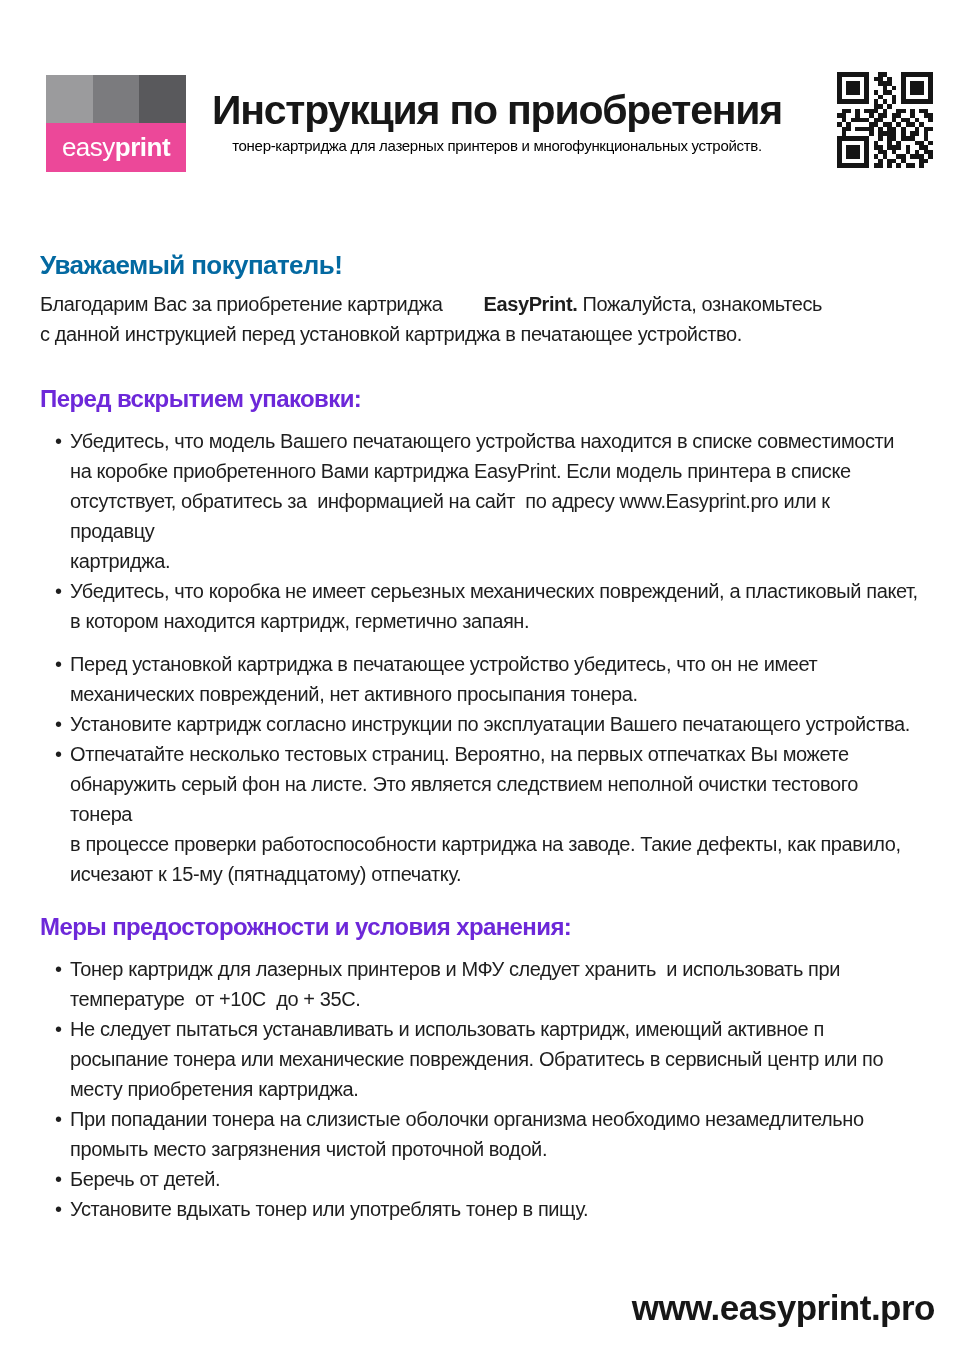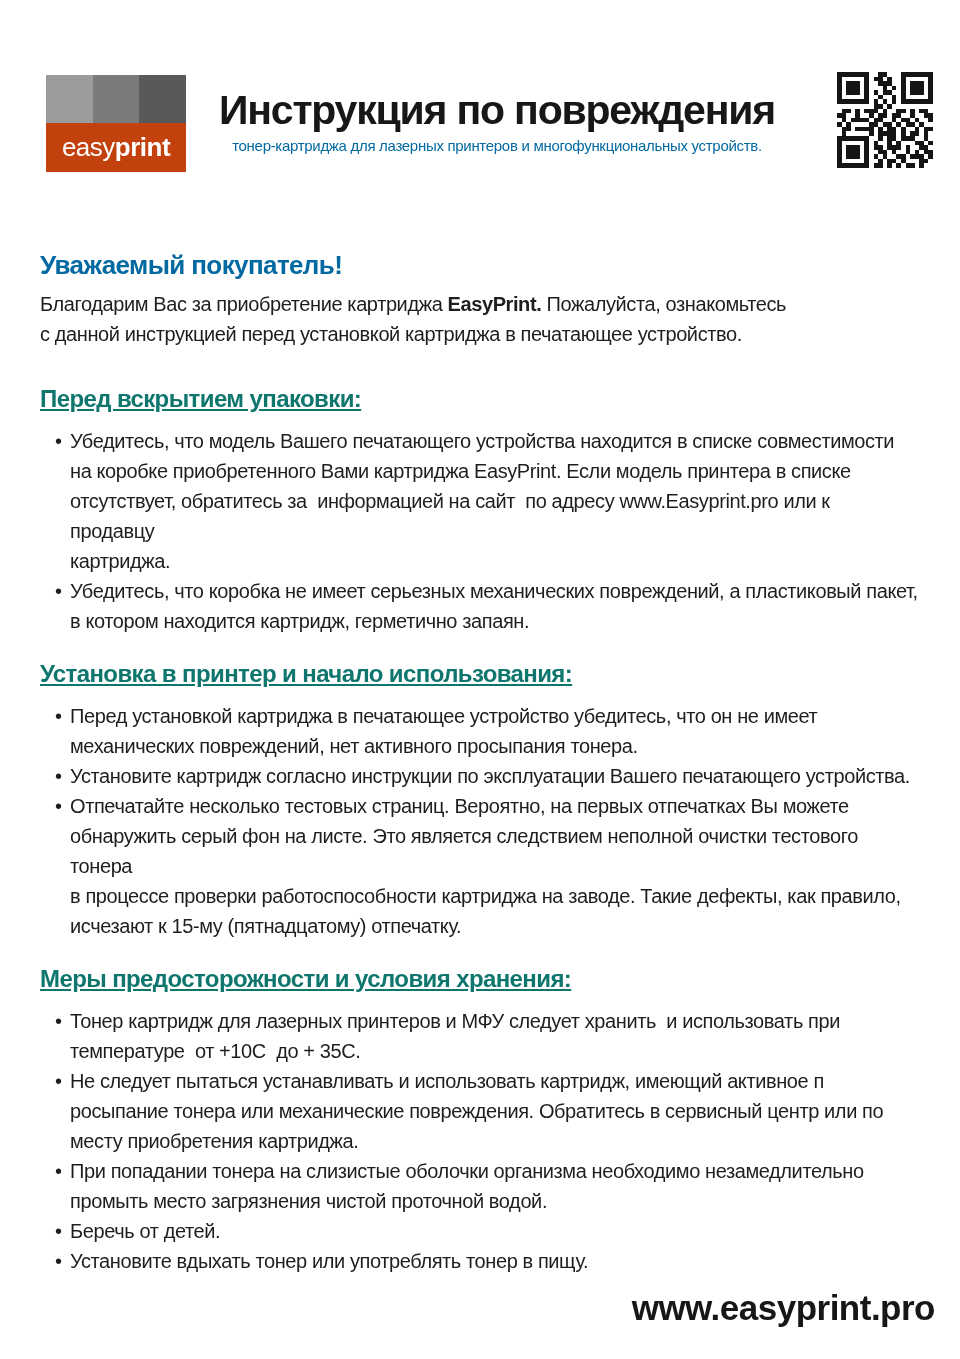--- a/index.html
+++ b/index.html
@@ -14,43 +14,43 @@
   }
   
   .header{position:absolute;left:0;top:0;width:960px;height:230px;}
   .logo{position:absolute;left:46px;top:75px;width:140px;height:97px;}
   .logo-swatches{display:flex;height:48px;width:100%;}
   .logo-swatches span{flex:1;}
   .sw1{background:#9b9b9d;}
   .sw2{background:#7b7b7e;}
   .sw3{background:#59595c;}
   .logo-bar{
-    height:49px;background:#c2410c;color:#ffffff;
+    height:49px;background:#ec4899;color:#ffffff;
     display:flex;align-items:center;justify-content:center;
     font-size:26px;letter-spacing:-0.5px;
   }
   .logo-bar .lt{font-weight:400;}
   .logo-bar .bd{font-weight:700;}
   .title-block{position:absolute;left:200px;top:88px;width:594px;text-align:center;}
   .doc-title{
     margin:0;font-size:41px;font-weight:700;letter-spacing:-1.2px;
     white-space:nowrap;line-height:1.1;color:#171717;
   }
   .doc-subtitle{
-    margin:4px 0 12px 0;font-size:15px;letter-spacing:-0.3px;color:#0369a1;
+    margin:4px 0 12px 0;font-size:15px;letter-spacing:-0.3px;color:#000000;
   }
   .qr{position:absolute;left:837px;top:72px;width:96px;height:96px;}
   .qr svg{width:100%;height:100%;shape-rendering:crispEdges;}
   .qr svg rect{fill:#151515;}
   
   .content{position:absolute;left:40px;top:250px;width:892px;}
   .h-intro{margin:0 0 8px 0;font-size:26px;font-weight:700;letter-spacing:-0.6px;color:#0369a1;}
   .intro{margin:0;font-size:20px;line-height:30px;letter-spacing:-0.4px;white-space:pre-wrap;}
-  .intro .brand{font-weight:700;}
-  .sec-heading{margin:24px 0 10px 0;font-size:24px;font-weight:700;letter-spacing:-0.6px;color:#0f766e;line-height:28px;text-decoration:underline;}
+  .intro .brand{font-weight:700;margin-left:36px;}
+  .sec-heading{margin:24px 0 10px 0;font-size:24px;font-weight:700;letter-spacing:-0.6px;color:#6d28d9;line-height:28px;}
   .sec-heading.first{margin-top:36px;}
   ul.bullets{list-style:none;margin:13px;padding:0;}
   li.bullet{
     position:relative;padding-left:17px;
     font-size:20px;line-height:30px;letter-spacing:-0.4px;
     white-space:pre-wrap;
   }
   li.bullet::before{content:"\2022";position:absolute;left:2px;top:0;}
   
   .footer-url{
@@ -71,21 +71,21 @@
         <span class="sw2"></span>
         <span class="sw3"></span>
       </div>
       <div class="logo-bar">
         <span class="lt">easy</span>
           <span class="bd">print</span>
       </div>
     </div>
 
     <div class="title-block">
-      <h1 class="doc-title">Инструкция по повреждения</h1>
+      <h1 class="doc-title">Инструкция по приобретения</h1>
       <p class="doc-subtitle">тонер-картриджа для лазерных принтеров и многофункциональных устройств.</p>
     </div>
 
     <div class="qr">
       <svg xmlns="http://www.w3.org/2000/svg" viewBox="0 0 21 21">
           <rect x="0" y="0" width="1" height="1"></rect>
           <rect x="1" y="0" width="1" height="1"></rect>
           <rect x="2" y="0" width="1" height="1"></rect>
           <rect x="3" y="0" width="1" height="1"></rect>
           <rect x="4" y="0" width="1" height="1"></rect>
@@ -335,21 +335,20 @@
     <h2 class="sec-heading first">Перед вскрытием упаковки:</h2>
     <ul class="bullets">
       <li class="bullet">Убедитесь, что модель Вашего печатающего устройства находится в списке совместимости
 на коробке приобретенного Вами картриджа EasyPrint. Если модель принтера в списке
 отсутствует, обратитесь за  информацией на сайт  по адресу www.Easyprint.pro или к продавцу
 картриджа.</li>
       <li class="bullet">Убедитесь, что коробка не имеет серьезных механических повреждений, а пластиковый пакет,
 в котором находится картридж, герметично запаян.</li>
     </ul>
 
-    <h2 class="sec-heading">Установка в принтер и начало использования:</h2>
     <ul class="bullets">
       <li class="bullet">Перед установкой картриджа в печатающее устройство убедитесь, что он не имеет
 механических повреждений, нет активного просыпания тонера.</li>
       <li class="bullet">Установите картридж согласно инструкции по эксплуатации Вашего печатающего устройства.</li>
       <li class="bullet">Отпечатайте несколько тестовых страниц. Вероятно, на первых отпечатках Вы можете
 обнаружить серый фон на листе. Это является следствием неполной очистки тестового тонера
 в процессе проверки работоспособности картриджа на заводе. Такие дефекты, как правило,
 исчезают к 15-му (пятнадцатому) отпечатку.</li>
     </ul>
 

